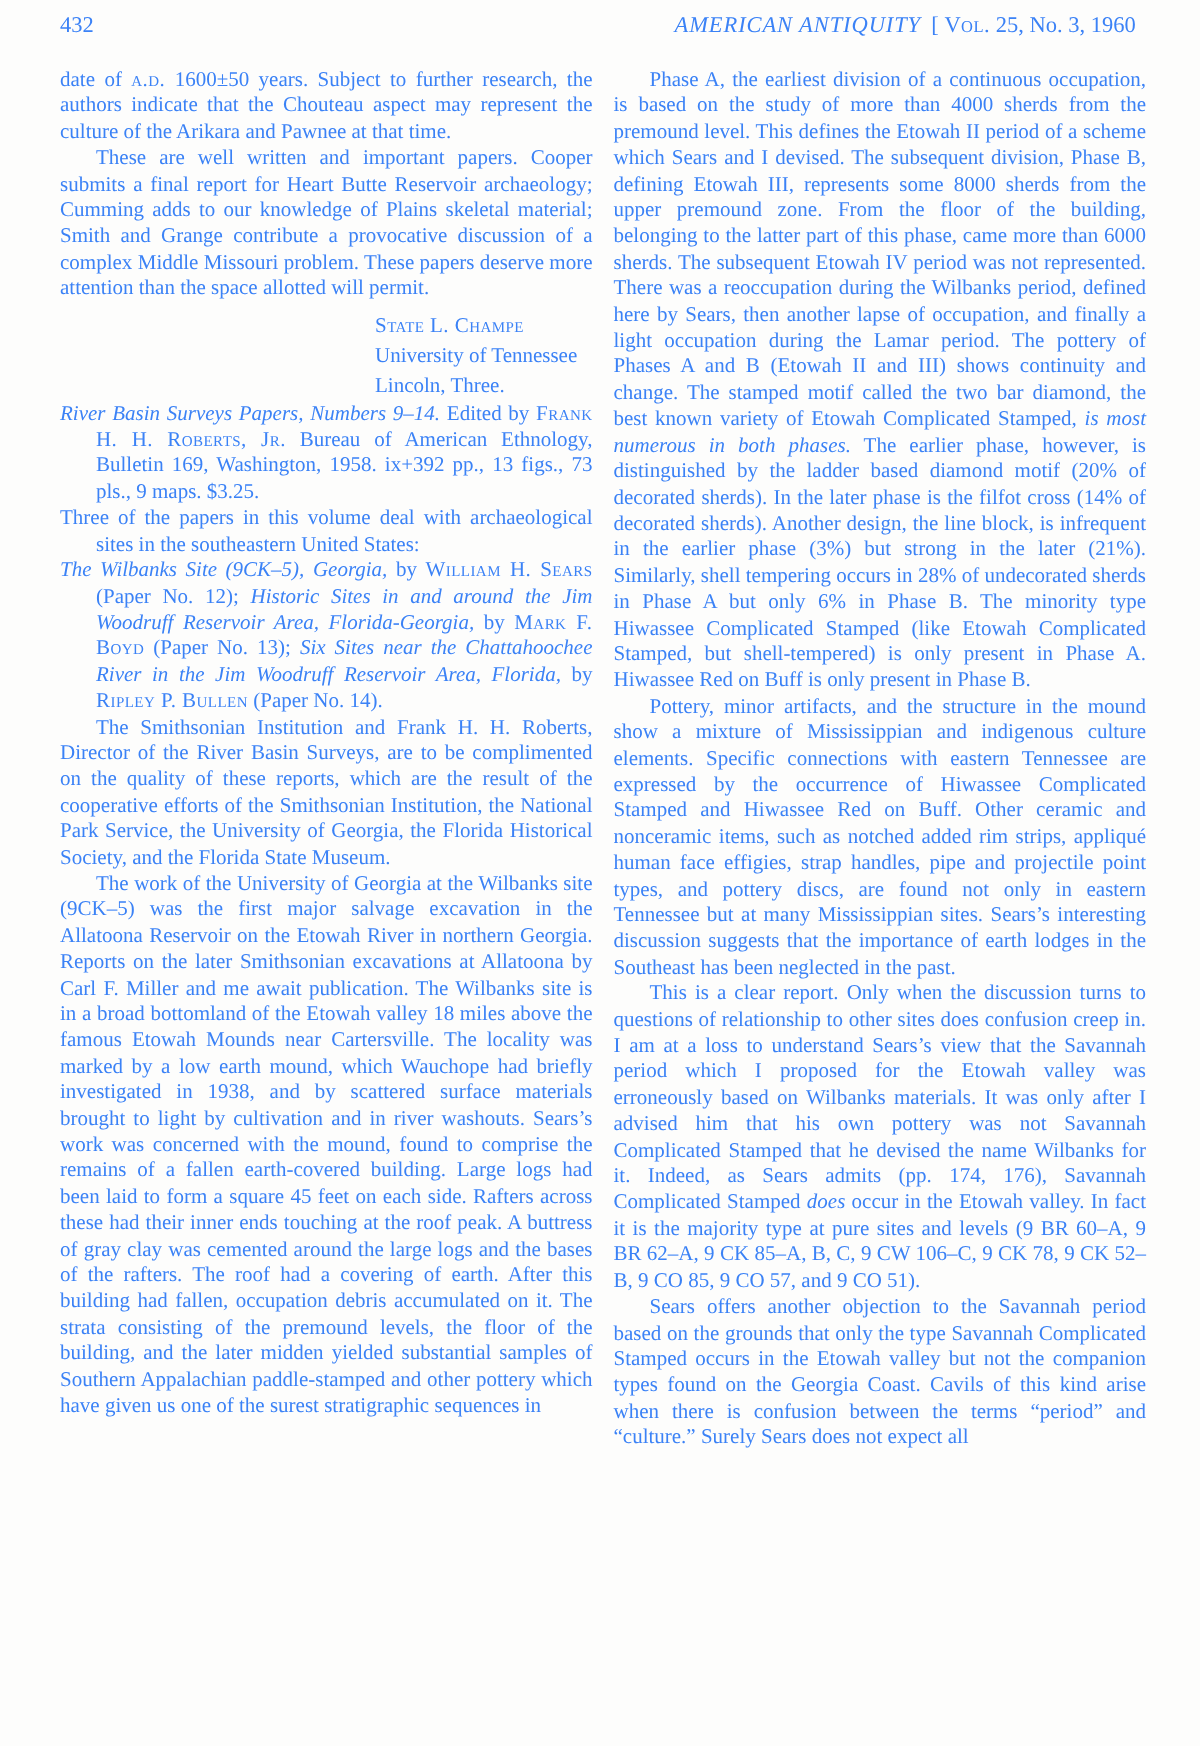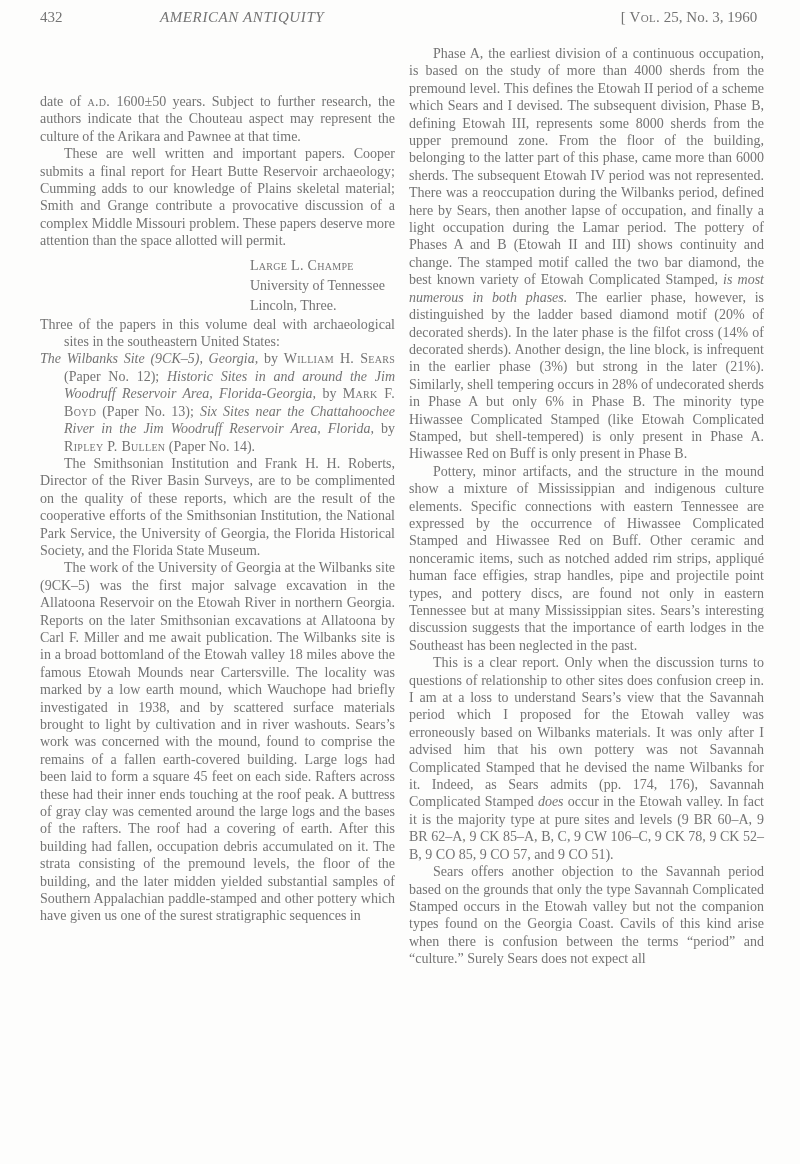--- a/index.html
+++ b/index.html
@@ -6,39 +6,39 @@
     margin: 0;
     padding: 0;
     background: #ffffff;
   }
   .page {
     position: relative;
     width: 800px;
     height: 1164px;
     box-sizing: border-box;
     background: #fdfdfc;
-    color: #737373;
+    color: #3b82f6;
     font-family: "Liberation Serif", serif;
     font-size: 14px;
     padding: 8px 36px 0 40px;
     overflow: hidden;
   }
   .header {
     display: flex;
     align-items: baseline;
     font-size: 15px;
     line-height: 18px;
   }
   .header .page-num {
     width: 120px;
     text-align: left;
   }
   .header .journal-title {
     flex: 1;
-    text-align: left;
+    text-align: right;
     font-style: italic;
     letter-spacing: 0.6px;
     font-family: Liberation Serif, serif;
   }
   .header .vol-info {
     width: 150px;
     text-align: center;
     white-space: nowrap;
   }
   .columns {
@@ -51,21 +51,20 @@
   .col {
     width: 355px;
     flex: 0 0 355px;
   }
   p.p {
     margin: 0;
     text-indent: 24px;
   }
   p.p-cont {
     text-indent: 0;
-    margin-top: 48px;
   }
   p.hang {
     margin: 0;
     padding-left: 24px;
     text-indent: -24px;
   }
   .sp-citation { margin-top: 34px; }
   .sp-mid      { margin-top: 13px; }
   .sp-sm       { margin-top: 7px; }
   .signature {
@@ -88,25 +87,26 @@
     <span class="vol-info"><span>[ </span><span class="s-sc">Vol.</span><span> 25, No. 3, 1960</span></span>
   </div>
 
   <div class="columns">
 
     <section class="col">
       <p class="p p-cont"><span>date of </span><span class="s-sc">a.d.</span><span> 1600±50 years.  Subject to further research, the authors indicate that the Chouteau aspect may represent the culture of the Arikara and Pawnee at that time.</span></p>
       <p class="p"><span>These are well written and important papers.  Cooper submits a final report for Heart Butte Reservoir archaeology; Cumming adds to our knowledge of Plains skeletal material; Smith and Grange contribute a provocative discussion of a complex Middle Missouri problem.  These papers deserve more attention than the space allotted will permit.</span></p>
 
       <div class="signature">
-        <div><span class="s-sc">Large L. Champe</span></div>
+        <div><span class="s-sc">State L. Champe</span></div>
         <div>University of Tennessee</div>
         <div>Lincoln, Three.</div>
       </div>
 
+      <p class="hang sp-citation"><span class="s-i">River Basin Surveys Papers, Numbers 9–14.</span><span>  Edited by </span><span class="s-sc">Frank H. H. Roberts, Jr.</span><span> Bureau of American Ethnology, Bulletin 169, Washington, 1958.  ix+392 pp., 13 figs., 73 pls., 9 maps.  $3.25.</span></p>
       <p class="hang sp-mid"><span>Three of the papers in this volume deal with archaeological sites in the southeastern United States:</span></p>
       <p class="hang sp-sm"><span class="s-i">The Wilbanks Site (9CK–5), Georgia,</span><span> by </span><span class="s-sc">William H. Sears</span><span> (Paper No. 12); </span><span class="s-i">Historic Sites in and around the Jim Woodruff Reservoir Area, Florida-Georgia,</span><span> by </span><span class="s-sc">Mark F. Boyd</span><span> (Paper No. 13); </span><span class="s-i">Six Sites near the Chattahoochee River in the Jim Woodruff Reservoir Area, Florida,</span><span> by </span><span class="s-sc">Ripley P. Bullen</span><span> (Paper No. 14).</span></p>
 
       <p class="p sp-sm"><span>The Smithsonian Institution and Frank H. H. Roberts, Director of the River Basin Surveys, are to be complimented on the quality of these reports, which are the result of the cooperative efforts of the Smithsonian Institution, the National Park Service, the University of Georgia, the Florida Historical Society, and the Florida State Museum.</span></p>
       <p class="p"><span>The work of the University of Georgia at the Wilbanks site (9CK–5) was the first major salvage excavation in the Allatoona Reservoir on the Etowah River in northern Georgia.  Reports on the later Smithsonian excavations at Allatoona by Carl F. Miller and me await publication.  The Wilbanks site is in a broad bottomland of the Etowah valley 18 miles above the famous Etowah Mounds near Cartersville.  The locality was marked by a low earth mound, which Wauchope had briefly investigated in 1938, and by scattered surface materials brought to light by cultivation and in river washouts.  Sears’s work was concerned with the mound, found to comprise the remains of a fallen earth-covered building.  Large logs had been laid to form a square 45 feet on each side.  Rafters across these had their inner ends touching at the roof peak.  A buttress of gray clay was cemented around the large logs and the bases of the rafters.  The roof had a covering of earth.  After this building had fallen, occupation debris accumulated on it.  The strata consisting of the premound levels, the floor of the building, and the later midden yielded substantial samples of Southern Appalachian paddle-stamped and other pottery which have given us one of the surest stratigraphic sequences in</span></p>
     </section>
 
     <section class="col">
       <p class="p"><span>Phase A, the earliest division of a continuous occupation, is based on the study of more than 4000 sherds from the premound level.  This defines the Etowah II period of a scheme which Sears and I devised.  The subsequent division, Phase B, defining Etowah III, represents some 8000 sherds from the upper premound zone.  From the floor of the building, belonging to the latter part of this phase, came more than 6000 sherds.  The subsequent Etowah IV period was not represented.  There was a reoccupation during the Wilbanks period, defined here by Sears, then another lapse of occupation, and finally a light occupation during the Lamar period.  The pottery of Phases A and B (Etowah II and III) shows continuity and change.  The stamped motif called the two bar diamond, the best known variety of Etowah Complicated Stamped, </span><span class="s-i">is most numerous in both phases.</span><span>  The earlier phase, however, is distinguished by the ladder based diamond motif (20% of decorated sherds).  In the later phase is the filfot cross (14% of decorated sherds).  Another design, the line block, is infrequent in the earlier phase (3%) but strong in the later (21%).  Similarly, shell tempering occurs in 28% of undecorated sherds in Phase A but only 6% in Phase B.  The minority type Hiwassee Complicated Stamped (like Etowah Complicated Stamped, but shell-tempered) is only present in Phase A.  Hiwassee Red on Buff is only present in Phase B.</span></p>
       <p class="p"><span>Pottery, minor artifacts, and the structure in the mound show a mixture of Mississippian and indigenous culture elements.  Specific connections with eastern Tennessee are expressed by the occurrence of Hiwassee Complicated Stamped and Hiwassee Red on Buff.  Other ceramic and nonceramic items, such as notched added rim strips, appliqué human face effigies, strap handles, pipe and projectile point types, and pottery discs, are found not only in eastern Tennessee but at many Mississippian sites.  Sears’s interesting discussion suggests that the importance of earth lodges in the Southeast has been neglected in the past.</span></p>

